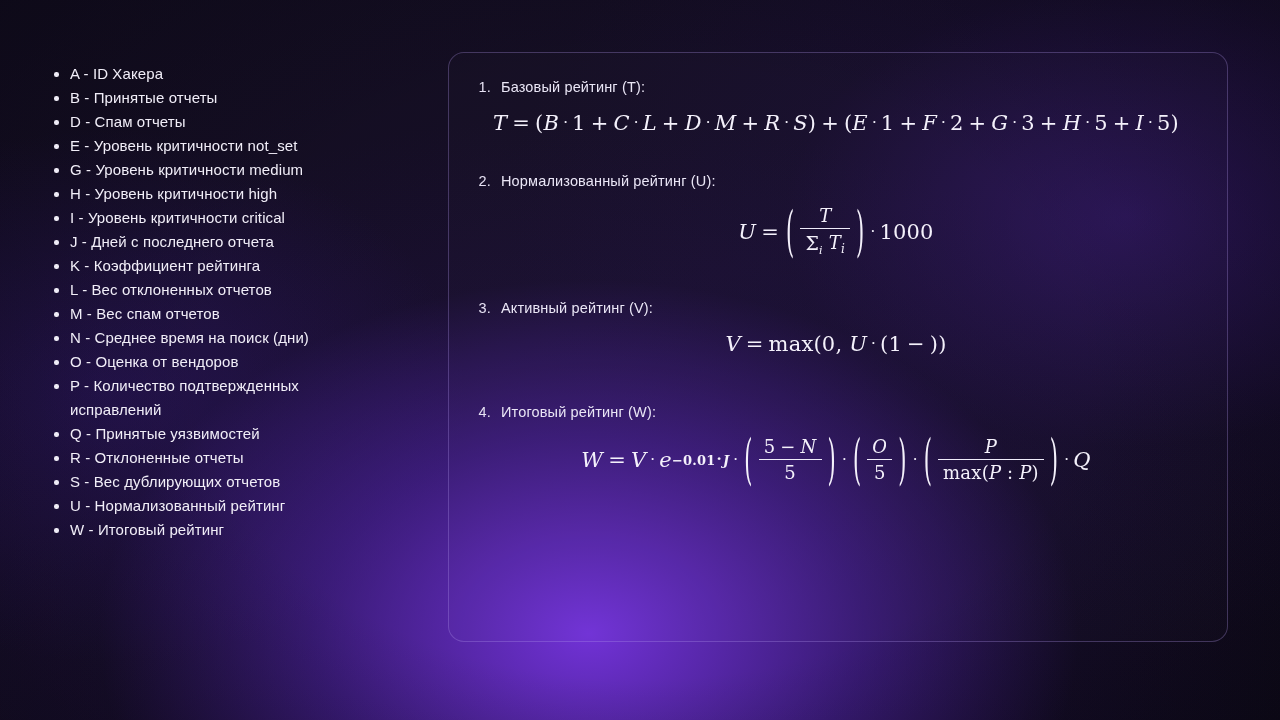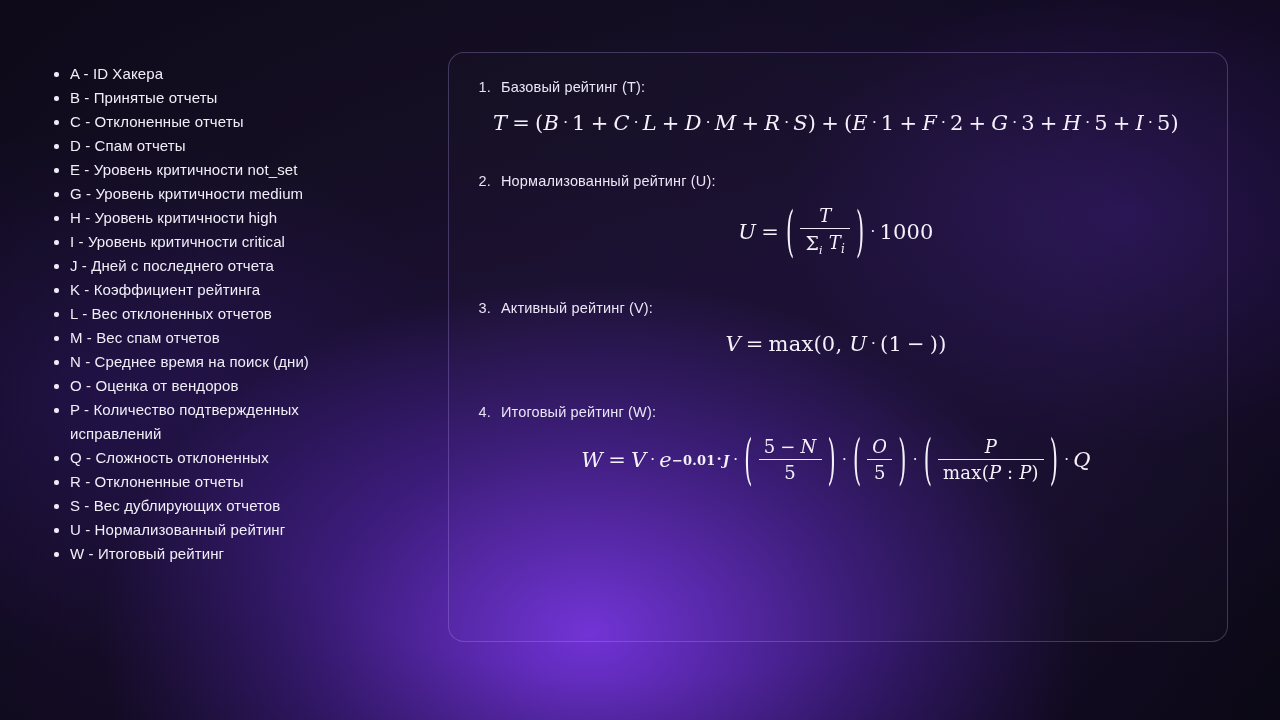--- a/index.html
+++ b/index.html
@@ -155,34 +155,33 @@
 
 <div class="bg"></div>
 <div class="bg-vignette"></div>
 
 <div class="page">
 
   <div class="legend">
     <ul>
       <li>A - ID Хакера</li>
       <li>B - Принятые отчеты</li>
-      <li>C - Отклоненные отчеты</li>
       <li>D - Спам отчеты</li>
       <li>E - Уровень критичности not_set</li>
       <li>G - Уровень критичности medium</li>
       <li>H - Уровень критичности high</li>
       <li>I - Уровень критичности critical</li>
       <li>J - Дней с последнего отчета</li>
       <li>K - Коэффициент рейтинга</li>
       <li>L - Вес отклоненных отчетов</li>
       <li>M - Вес спам отчетов</li>
       <li>N - Среднее время на поиск (дни)</li>
       <li>O - Оценка от вендоров</li>
       <li>P - Количество подтвержденных исправлений</li>
-      <li>Q - Сложность отклоненных</li>
+      <li>Q - Принятые уязвимостей</li>
       <li>R - Отклоненные отчеты</li>
       <li>S - Вес дублирующих отчетов</li>
       <li>U - Нормализованный рейтинг</li>
       <li>W - Итоговый рейтинг</li>
     </ul>
   </div>
 
   <div class="card-wrap">
     <div class="card">
 

